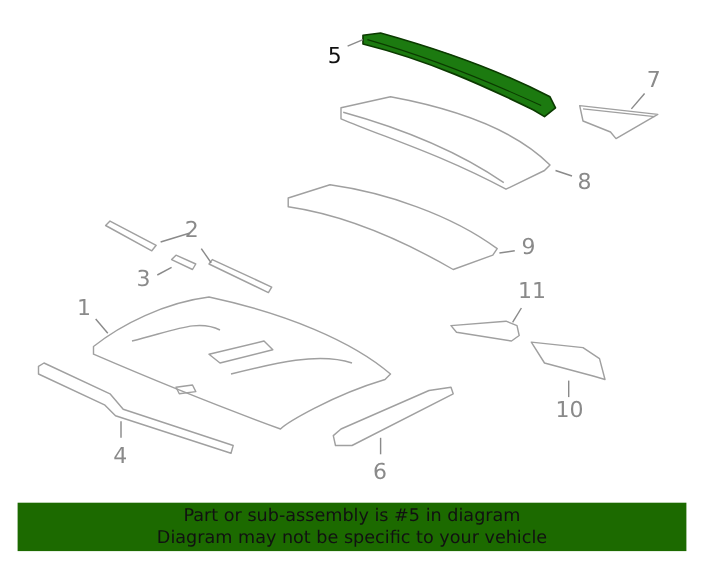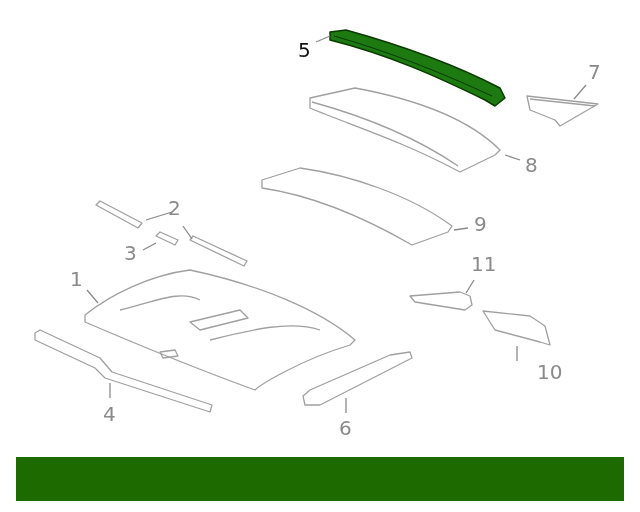--- a/index.html
+++ b/index.html
@@ -77,18 +77,20 @@
 </svg>
 
 <span class="callout active" style="left:298px;top:40px;">5</span>
 <span class="callout" style="left:588px;top:62px;">7</span>
 <span class="callout" style="left:525px;top:155px;">8</span>
 <span class="callout" style="left:474px;top:214px;">9</span>
 <span class="callout" style="left:168px;top:198px;">2</span>
 <span class="callout" style="left:124px;top:243px;">3</span>
 <span class="callout" style="left:70px;top:269px;">1</span>
 <span class="callout" style="left:471px;top:254px;text-align:right;">11</span>
-<span class="callout" style="left:505px;top:362px;margin-left:32px;">10</span>
+<span class="callout" style="left:505px;top:362px;">10</span>
 <span class="callout" style="left:103px;top:404px;">4</span>
 <span class="callout" style="left:339px;top:418px;">6</span>
 
 <div id="banner">
+  <div>Part or sub-assembly is #5 in diagram</div>
+  <div>Diagram may not be specific to your vehicle</div>
 </div>
 
 </body></html>

